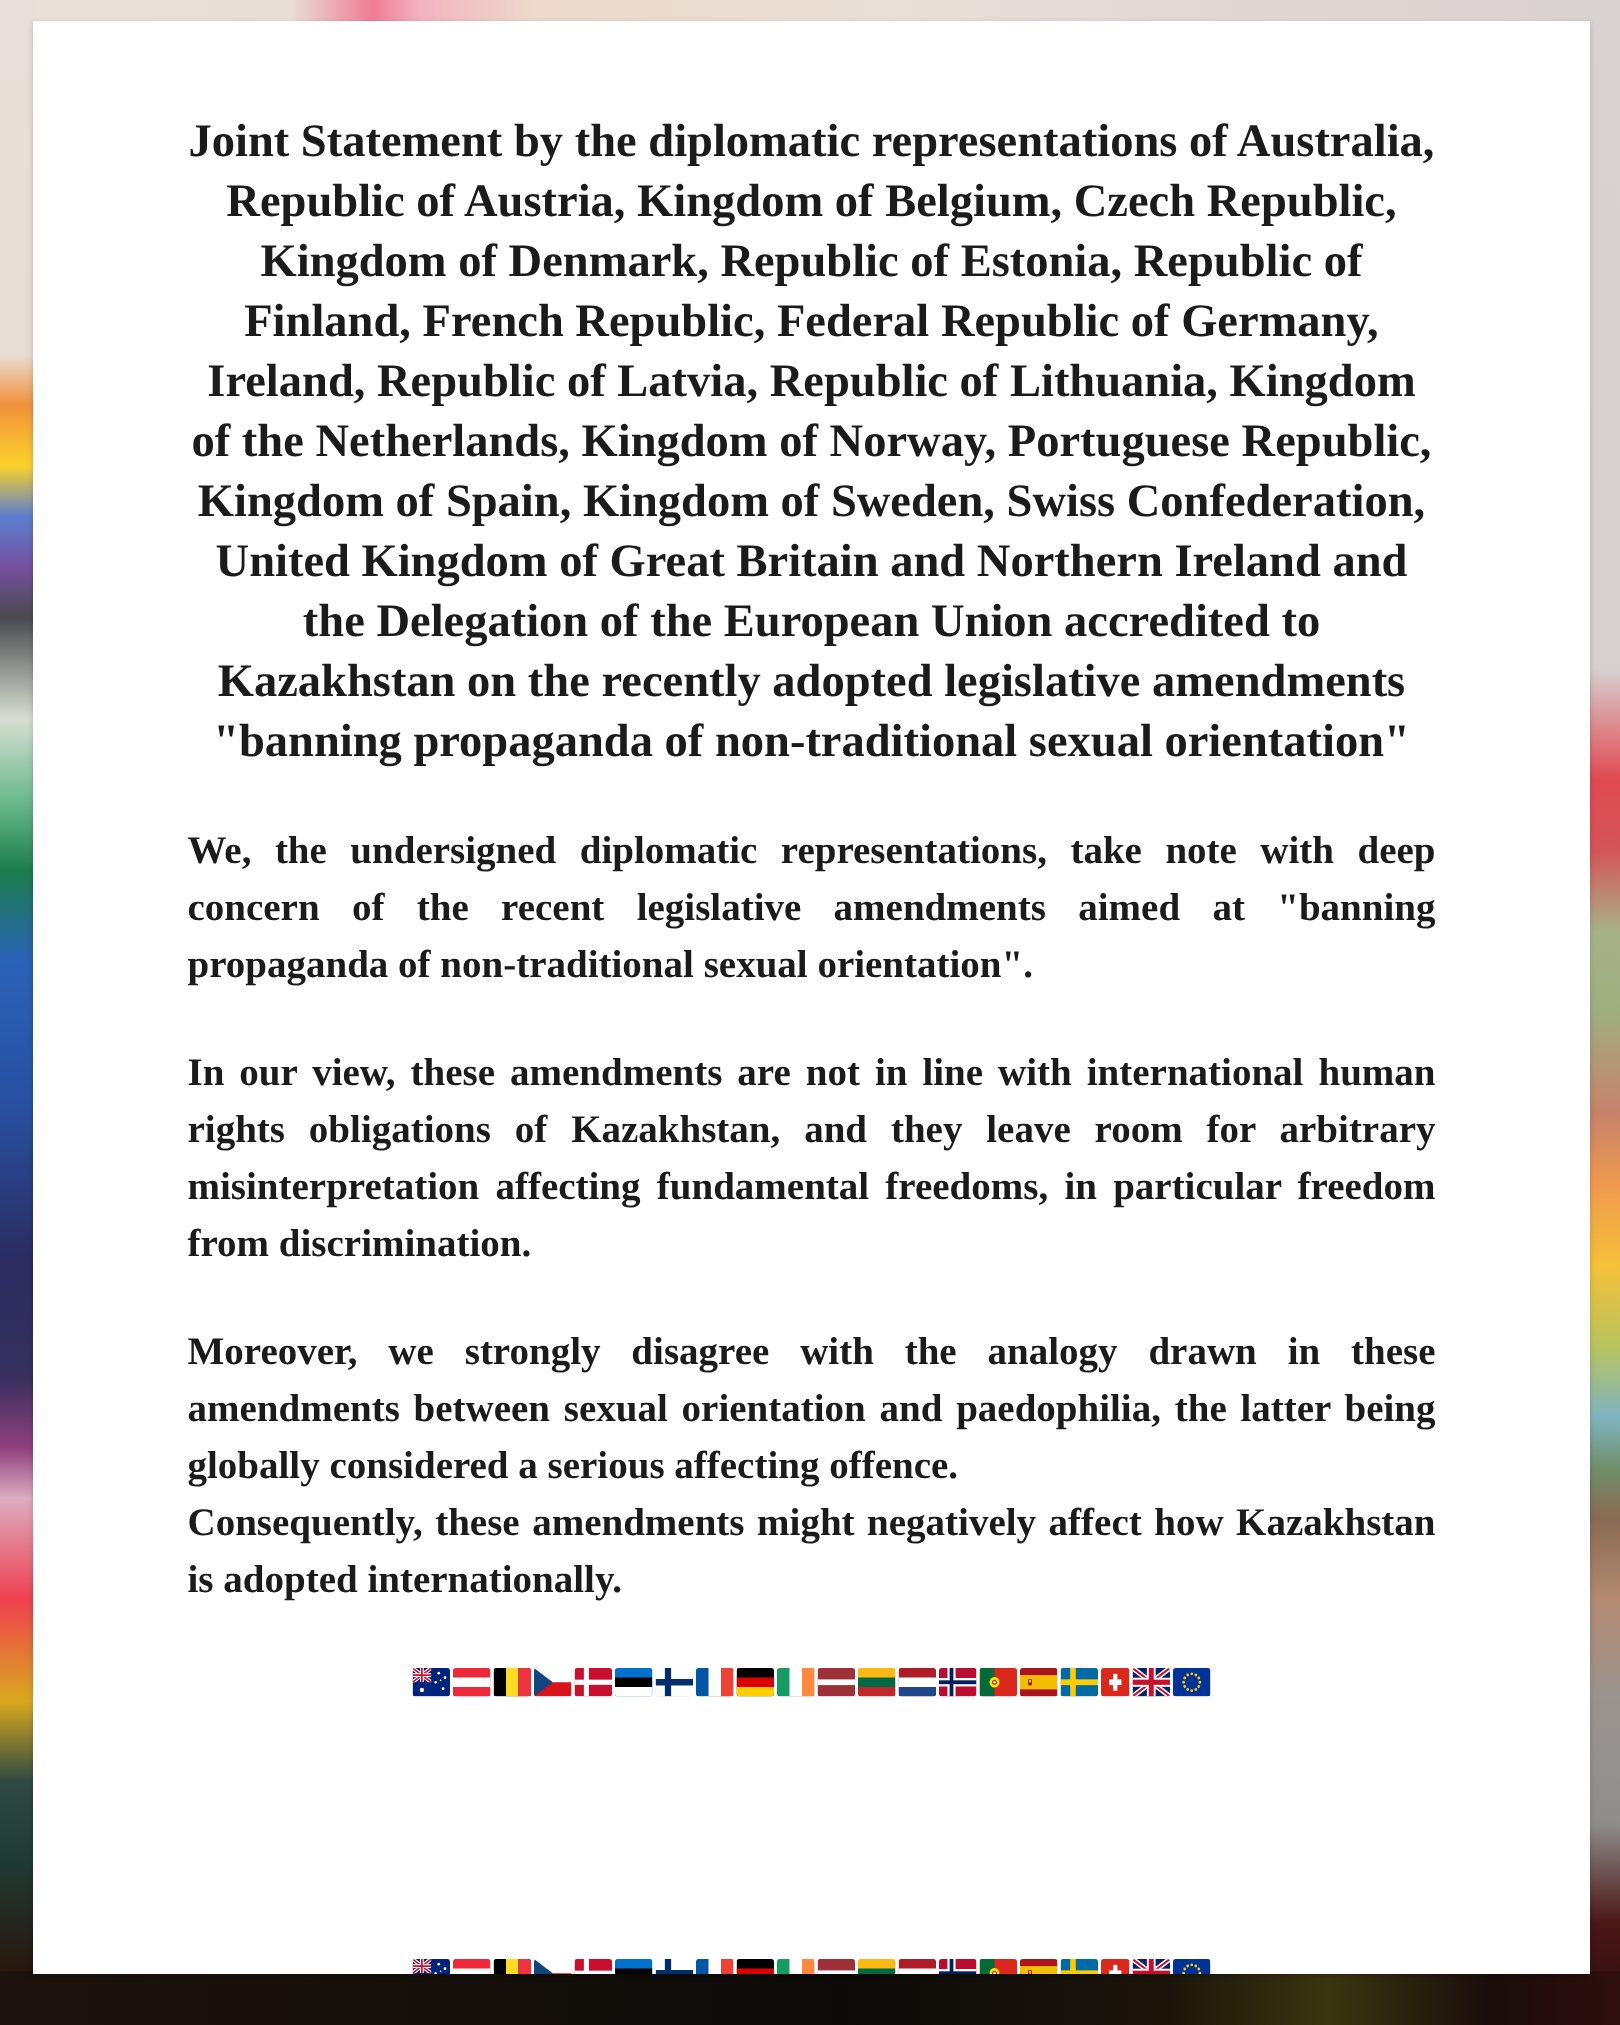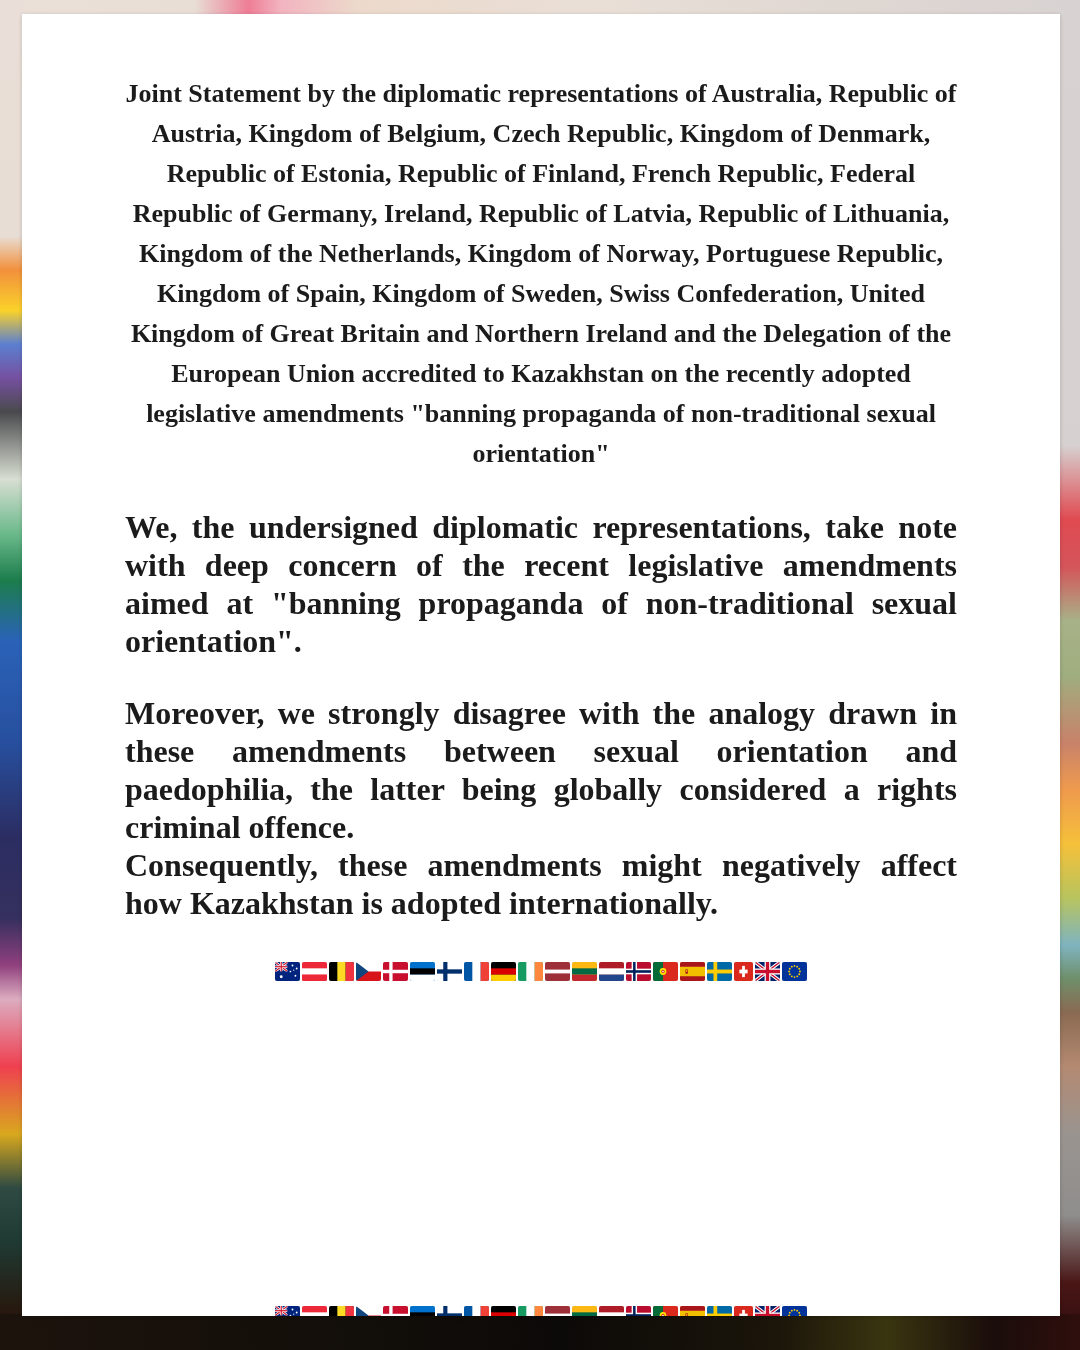--- a/index.html
+++ b/index.html
@@ -29,26 +29,26 @@
     background:linear-gradient(90deg,#1c130c 0%,#140f0a 28%,#0c0a08 52%,#1b150a 72%,#3a3510 82%,#1a0d0b 92%,#2f0f0d 100%);}
   
   .card{
     position:absolute;left:22px;top:14px;width:1038px;height:1302px;
     background:var(--card-bg,#ffffff);
     box-shadow:0 1px 4px rgba(0,0,0,.18);
   }
   .content{padding:60px 103px 0;color:var(--text-color,#1b1b1b);}
   .doc-title{
     margin:0;
-    font-size:26px;line-height:40px;font-weight:700;
+    font-size:31px;line-height:40px;font-weight:700;
     text-align:center;
   }
   .doc-par{
     margin:34px 0 0;
-    font-size:32px;line-height:38px;font-weight:700;
+    font-size:26px;line-height:38px;font-weight:700;
     text-align:justify;
   }
   .doc-par.joined{margin-top:0;}
   
   .flag-row{
     margin-top:40px;
     display:flex;justify-content:center;align-items:center;column-gap:2px;
   }
   .flag{
     display:inline-block;width:25px;height:19px;
@@ -71,21 +71,22 @@
   <div class="bg-strip bg-left"></div>
   <div class="bg-strip bg-right"></div>
   <div class="bg-strip bg-bottom"></div>
 
   <div class="card">
     <div class="content">
 
       <h1 class="doc-title">Joint Statement by the diplomatic representations of Australia, Republic of Austria, Kingdom of Belgium, Czech Republic, Kingdom of Denmark, Republic of Estonia, Republic of Finland, French Republic, Federal Republic of Germany, Ireland, Republic of Latvia, Republic of Lithuania, Kingdom of the Netherlands, Kingdom of Norway, Portuguese Republic, Kingdom of Spain, Kingdom of Sweden, Swiss Confederation, United Kingdom of Great Britain and Northern Ireland and the Delegation of the European Union accredited to Kazakhstan on the recently adopted legislative amendments "banning propaganda of non-traditional sexual orientation"</h1>
 
       <p class="doc-par">We, the undersigned diplomatic representations, take note with deep concern of the recent legislative amendments aimed at "banning propaganda of non-traditional sexual orientation".</p>
-      <p class="doc-par">Moreover, we strongly disagree with the analogy drawn in these amendments between sexual orientation and paedophilia, the latter being globally considered a rights criminal offence.</p>
+      <p class="doc-par">In our view, these amendments are not in line with international human rights obligations of Kazakhstan, and they leave room for arbitrary misinterpretation affecting fundamental freedoms, in particular freedom from discrimination.</p>
+      <p class="doc-par">Moreover, we strongly disagree with the analogy drawn in these amendments between sexual orientation and paedophilia, the latter being globally considered a serious affecting offence.</p>
       <p class="doc-par joined">Consequently, these amendments might negatively affect how Kazakhstan is adopted internationally.</p>
 
       <div class="flag-row">
           <span class="flag" title="Australia">
             <svg viewBox="0 0 30 22" preserveAspectRatio="none">
               <rect width="30" height="22" fill="#00247d"></rect>
               <clipPath id="auc">
                 <rect width="15" height="11"></rect>
               </clipPath>
               <g clip-path="url(#auc)">

